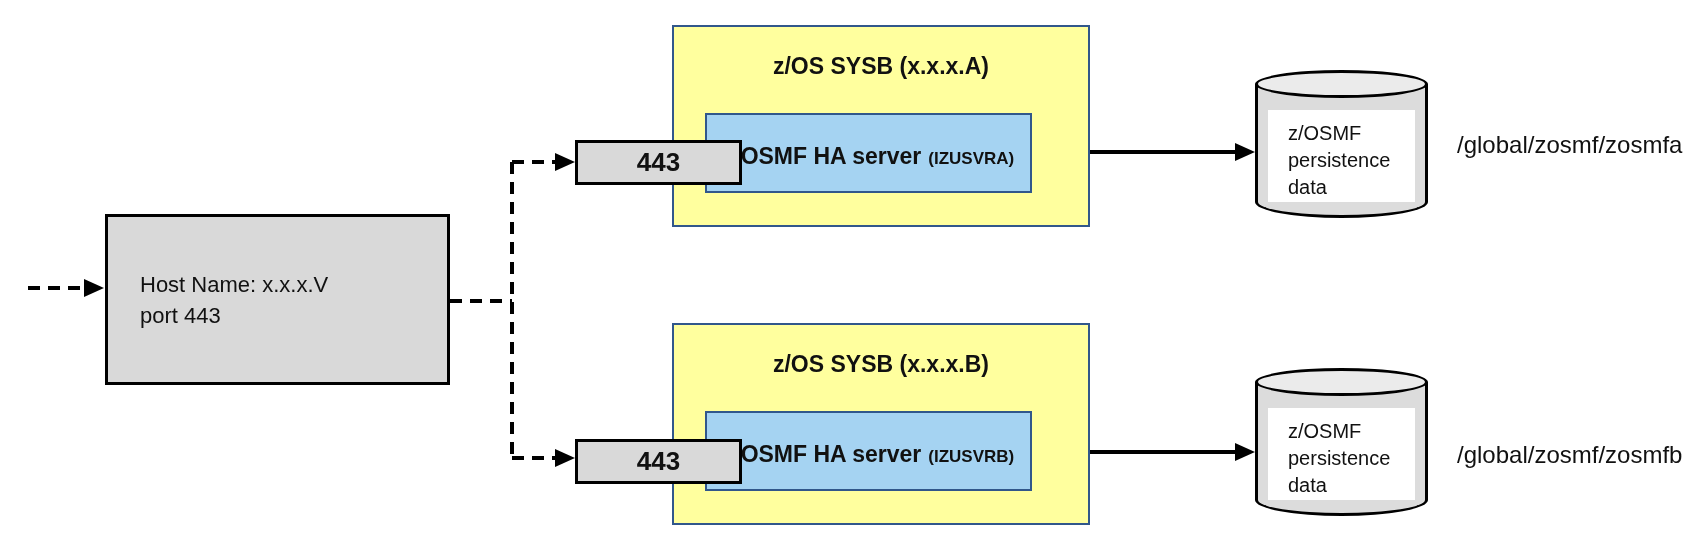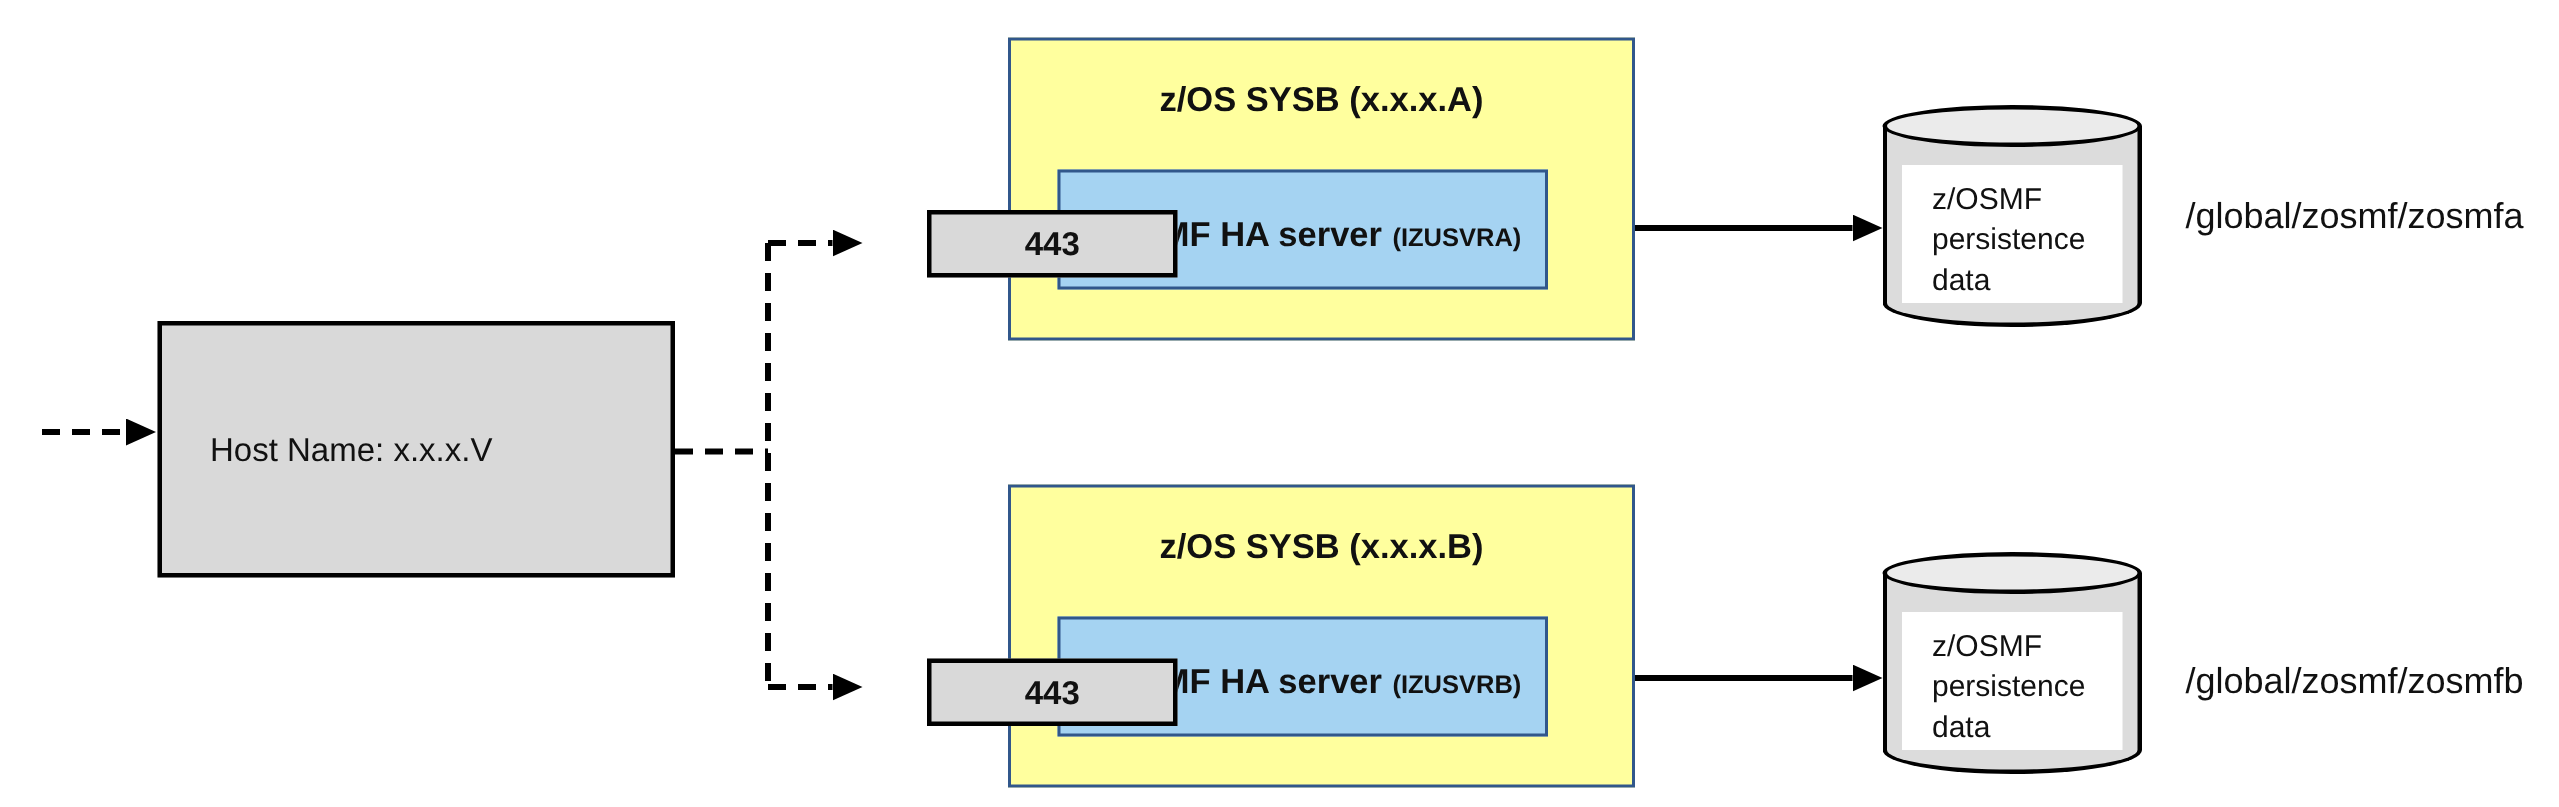--- a/index.html
+++ b/index.html
@@ -45,21 +45,21 @@
   .server .srv-main{font-size:23px;font-weight:bold;}
   .server .srv-inst{font-size:17px;font-weight:bold;margin-left:7px;}
   .srv-a{left:705px;top:113px;}
   .srv-b{left:705px;top:411px;}
 
   
   .portbox{
     width:167px;height:45px;
     background:#D9D9D9;border:3.5px solid #000;
     display:flex;align-items:center;justify-content:center;
-    font-size:22px;font-weight:bold;margin-left:43px;
+    font-size:26px;font-weight:bold;
   }
   .port-a{left:575px;top:140px;}
   .port-b{left:575px;top:439px;}
 
   
   .cylinder{width:180px;height:148px;}
   .cyl-a{left:1255px;top:70px;}
   .cyl-b{left:1255px;top:368px;}
   .cyl-body{
     position:absolute;left:0;top:14px;width:173px;height:134px;
@@ -109,20 +109,21 @@
 
     <line x1="512" y1="458" x2="555" y2="458" stroke="#000" stroke-width="4" stroke-dasharray="12 8" marker-end="url(#arrow)"></line>
 
     <line x1="1032" y1="152" x2="1235" y2="152" stroke="#000" stroke-width="4" marker-end="url(#arrow)"></line>
 
     <line x1="1031" y1="452" x2="1235" y2="452" stroke="#000" stroke-width="4" marker-end="url(#arrow)"></line>
   </svg>
 
   <div class="abs distributor">
     <div>Host Name: x.x.x.V</div>
+    <div>port 443</div>
   </div>
 
   <div class="abs system sys-a">
     <div class="sys-title">z/OS SYSB (x.x.x.A)</div>
   </div>
 
   <div class="abs server srv-a">
     <span class="srv-main">z/OSMF HA server</span>
     <span class="srv-inst">(IZUSVRA)</span>
   </div>

